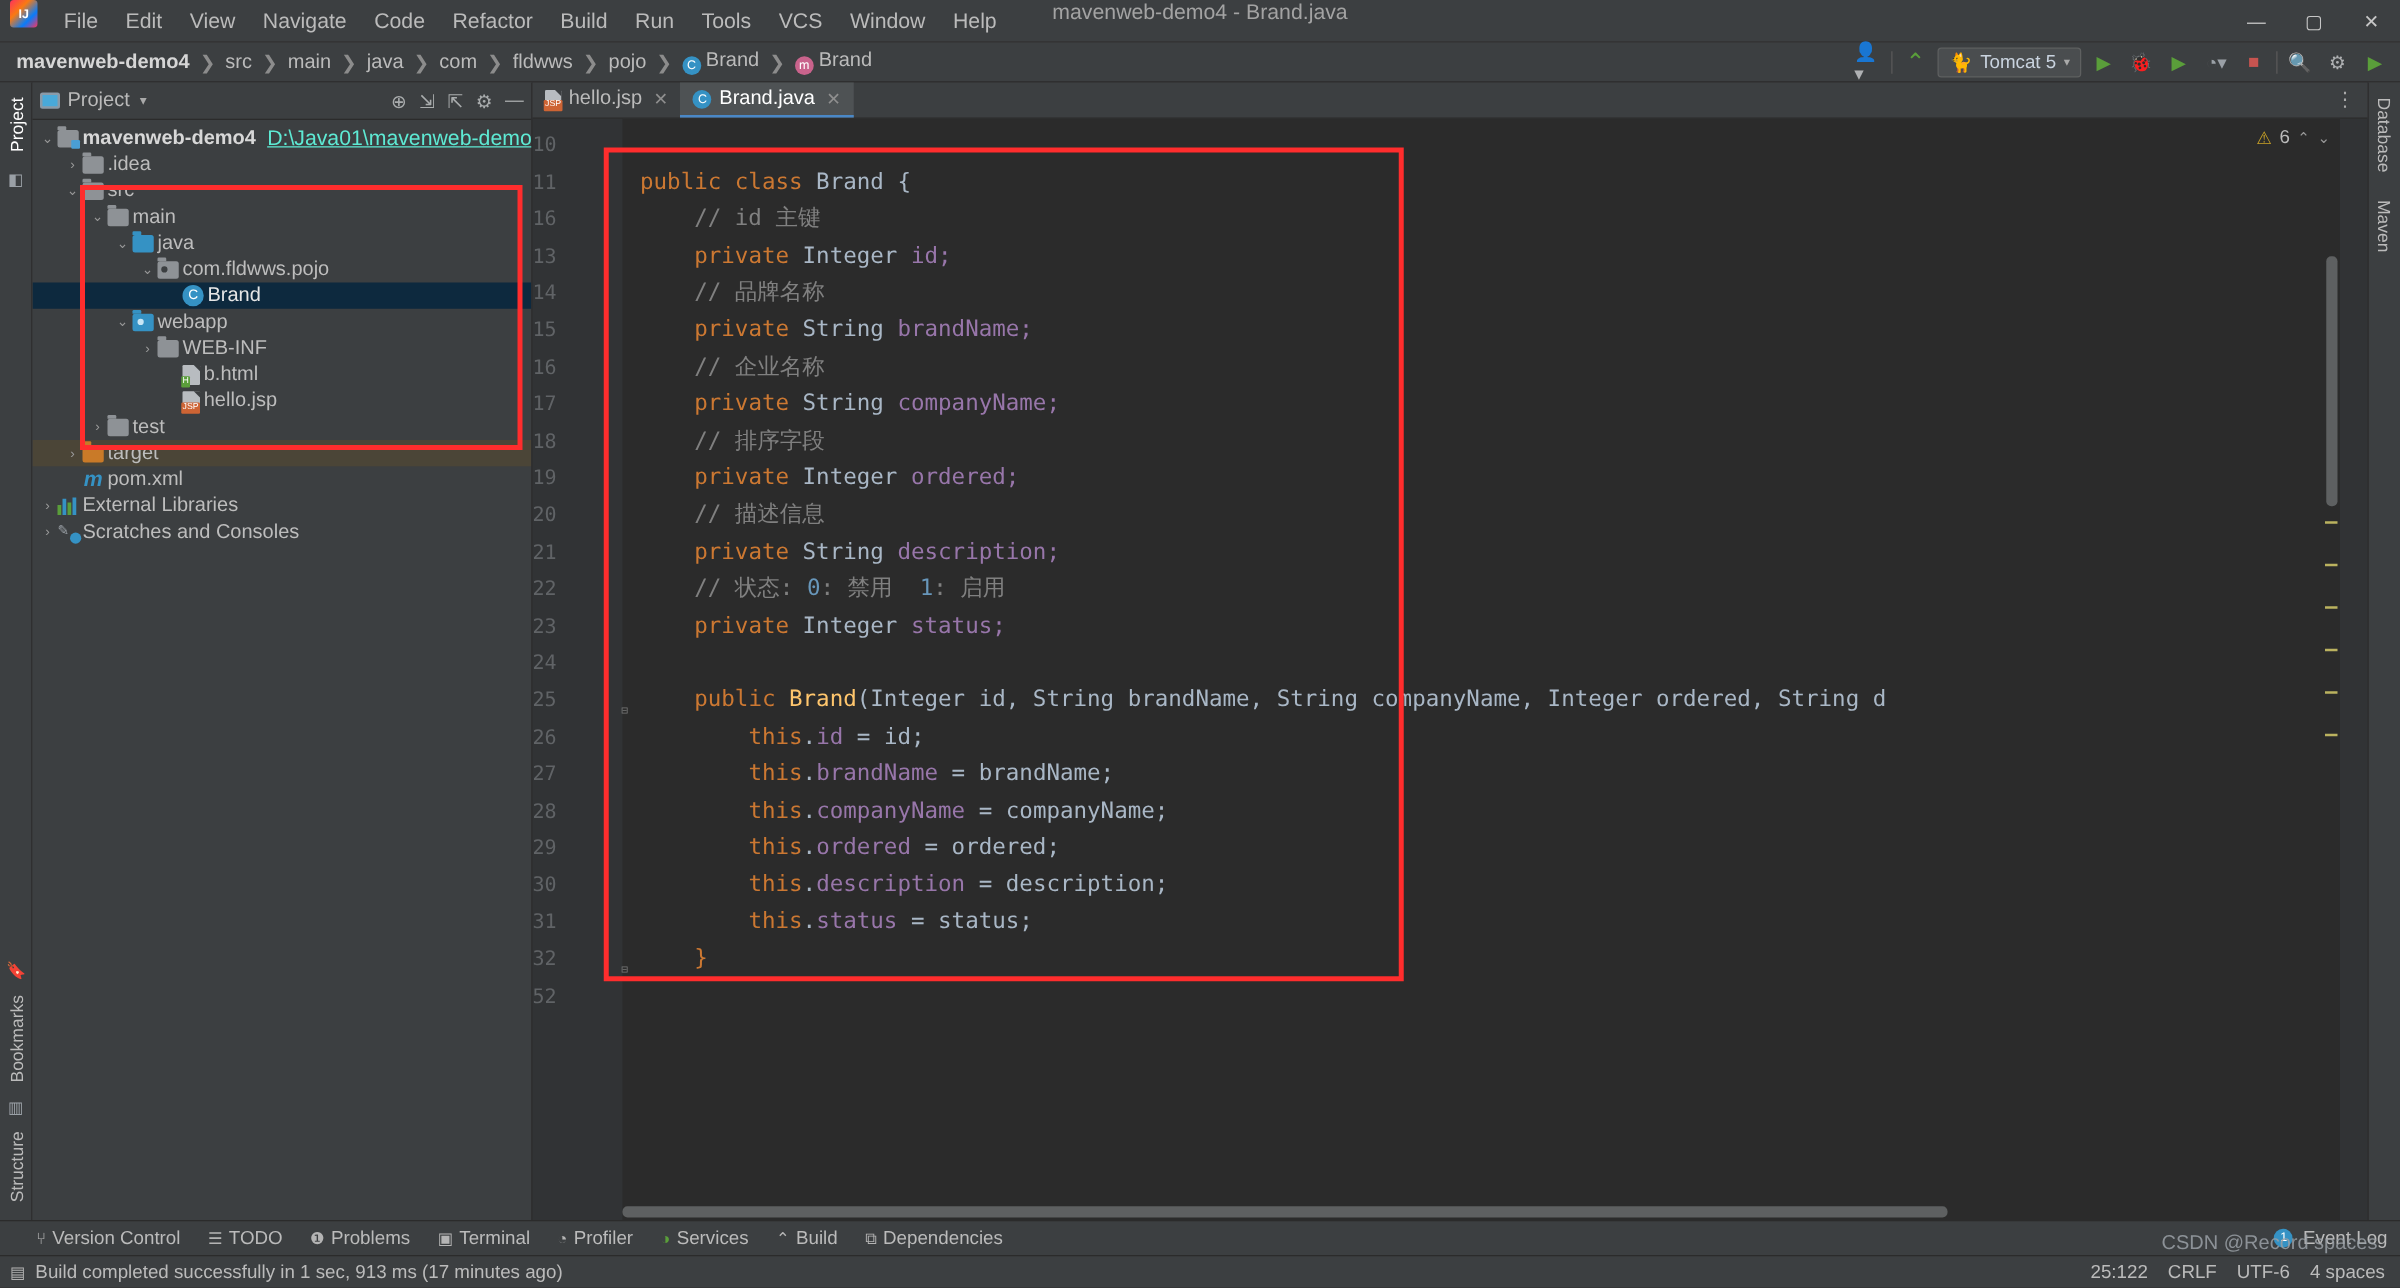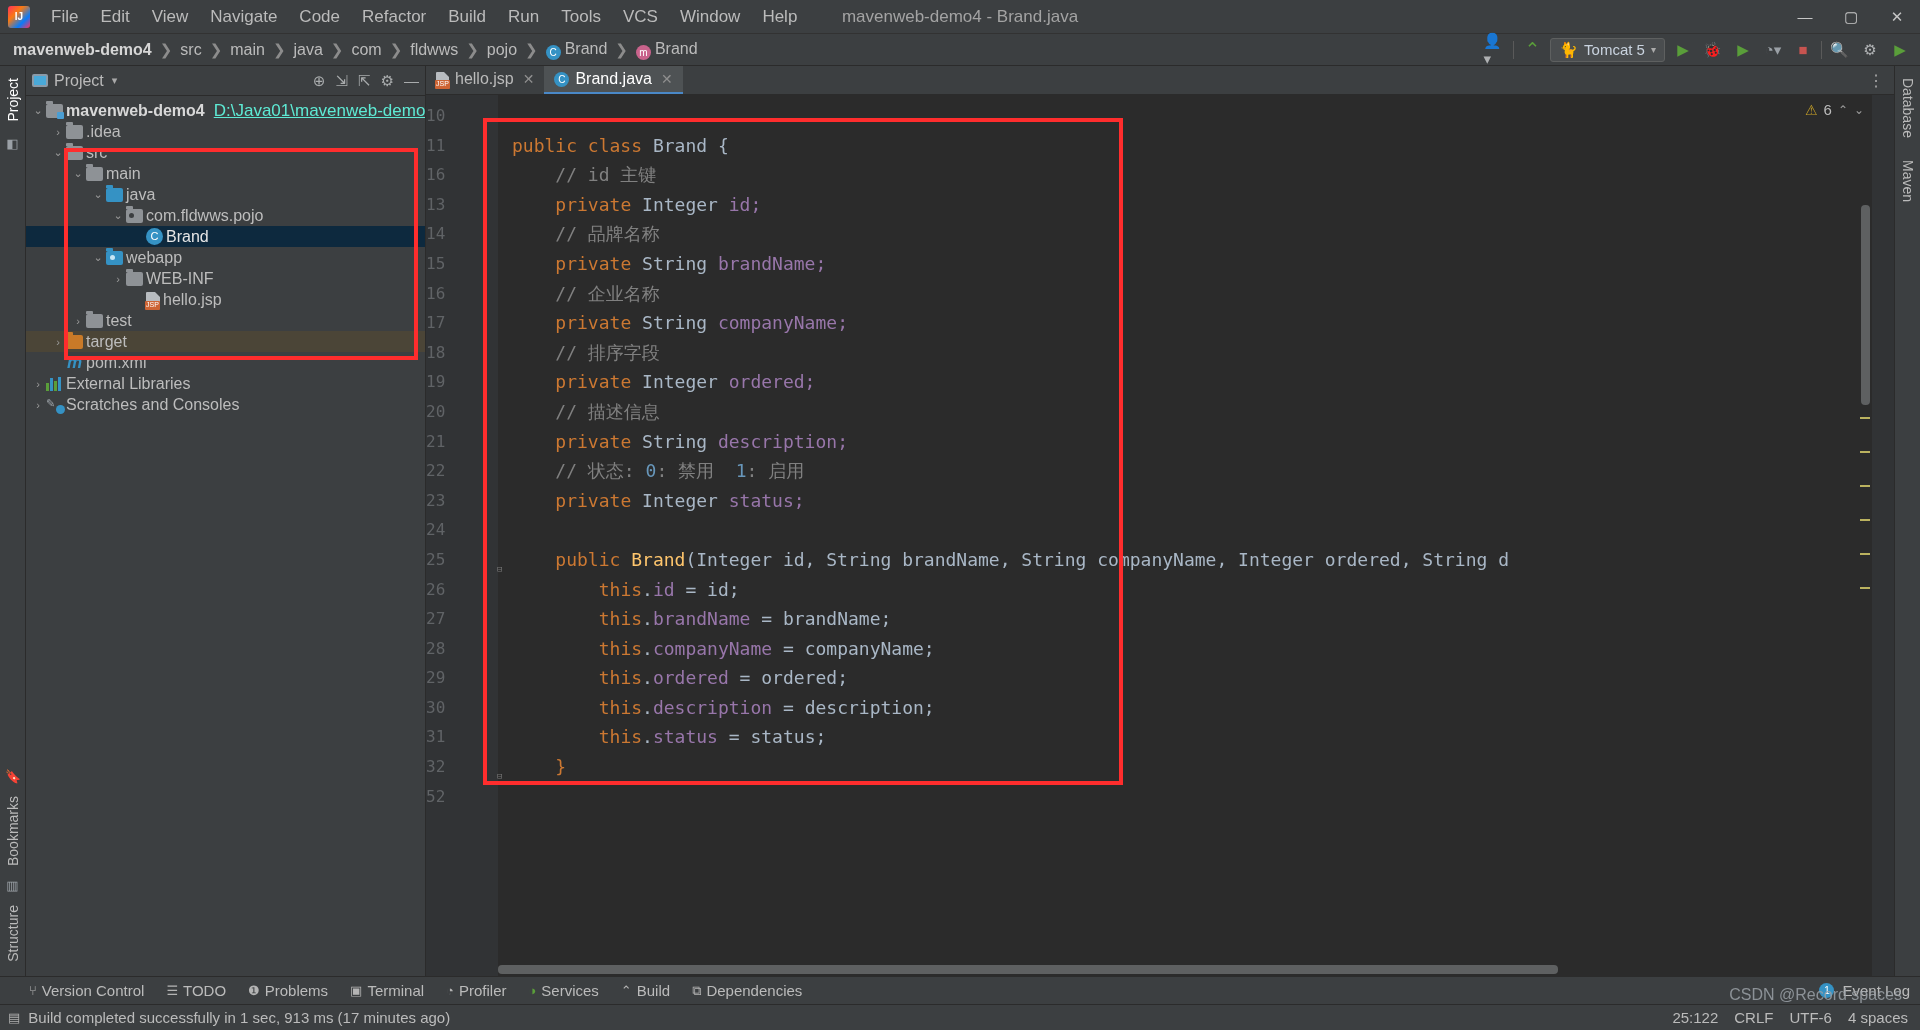--- a/index.html
+++ b/index.html
@@ -8,21 +8,21 @@
     background:#3c3f41;
     color:#bbbbbb;
     font-family:"Liberation Sans", sans-serif;
     font-size:17px;
     -webkit-font-smoothing:antialiased;
   }
   .app { position:relative; width:1920px; height:1030px; display:flex; flex-direction:column; }
 
   
   .titlebar {
-    height:34px; background:#3c3f41; display:flex; align-items:center;
+    height:34px; background:#3c3f41; display:flex; 
     border-bottom:1px solid #323232; position:relative; flex:none;
   }
   .logo {
     width:22px; height:22px; margin-left:8px; margin-right:10px; flex:none;
     background:linear-gradient(135deg,#fe315d 0%, #f97a12 35%, #087cfa 70%, #fe315d 100%);
     border-radius:3px; position:relative;
   }
   .logo::after{
     content:"IJ"; position:absolute; inset:0; color:#fff; font-size:10px;
     font-weight:bold; display:flex; align-items:center; justify-content:center;
@@ -376,20 +376,27 @@
           <span class="fi webapp"></span>
           <span class="nlabel">webapp</span>
         </div>
 
         <div class="node" style="padding-left:84px">
           <span class="arrow">›</span>
           <span class="fi folder"></span>
           <span class="nlabel">WEB-INF</span>
         </div>
 
+        <div class="node" style="padding-left:104px">
+          <span class="arrow none">›</span>
+          <span class="fi file">
+              <span class="badge h">H</span>
+            </span>
+          <span class="nlabel">b.html</span>
+        </div>
 
         <div class="node" style="padding-left:104px">
           <span class="arrow none">›</span>
           <span class="fi file">
               <span class="badge jsp">JSP</span>
             </span>
           <span class="nlabel">hello.jsp</span>
         </div>
 
         <div class="node" style="padding-left:44px">

